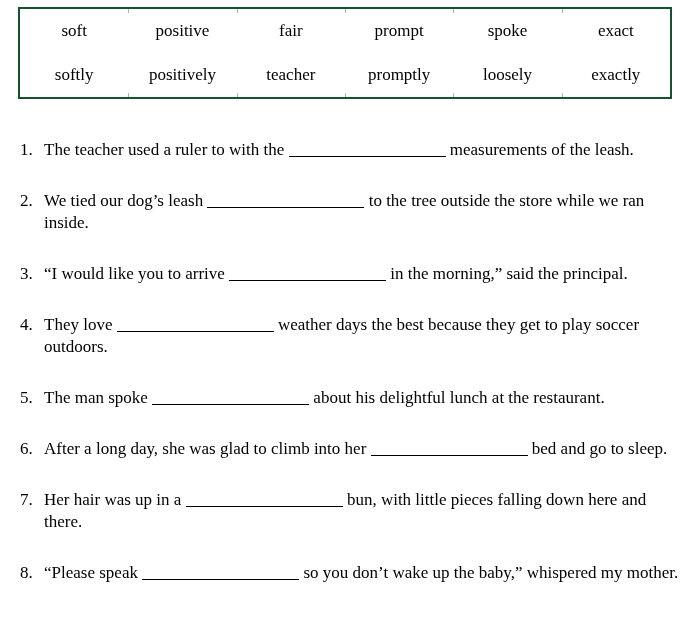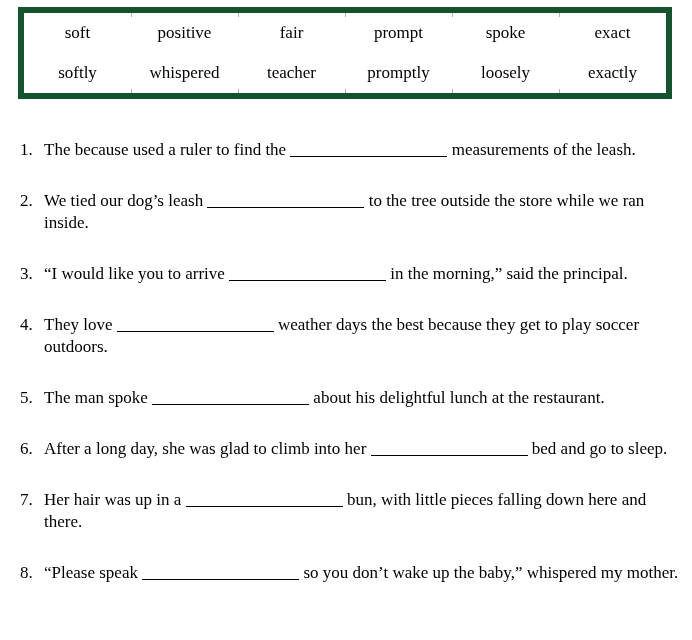--- a/index.html
+++ b/index.html
@@ -13,21 +13,21 @@
     font-family: "Liberation Serif", serif;
     color: #000000;
     overflow: hidden;
   }
   .word-bank {
     position: relative;
     box-sizing: border-box;
     margin: 7px 0 0 18px;
     width: 654px;
     height: 92px;
-    border: 6px solid #14532d;
+    border: 2px solid #14532d;
     display: grid;
     grid-template-columns: repeat(6, 1fr);
     grid-template-rows: 1fr 1fr;
     align-items: center;
     justify-items: center;
     font-size: 17px;
   }
   .word-bank .cell {
     white-space: nowrap;
   }
@@ -86,32 +86,32 @@
     <span class="tick bottom c4"></span>
     <span class="tick bottom c5"></span>
 
     <span class="cell">soft</span>
     <span class="cell">positive</span>
     <span class="cell">fair</span>
     <span class="cell">prompt</span>
     <span class="cell">spoke</span>
     <span class="cell">exact</span>
     <span class="cell">softly</span>
-    <span class="cell">whispered</span>
+    <span class="cell">positively</span>
     <span class="cell">teacher</span>
     <span class="cell">promptly</span>
     <span class="cell">loosely</span>
     <span class="cell">exactly</span>
   </div>
 
   <div class="questions">
 
     <div class="q">
       <span class="q-num">1.</span>
-      <span class="q-text"><span>The because used a ruler to find the</span> <span class="blank"></span> <span>measurements of the leash.</span></span>
+      <span class="q-text"><span>The teacher used a ruler to with the</span> <span class="blank"></span> <span>measurements of the leash.</span></span>
     </div>
 
     <div class="q">
       <span class="q-num">2.</span>
       <span class="q-text"><span>We tied our dog’s leash</span> <span class="blank"></span> <span>to the tree outside the store while we ran inside.</span></span>
     </div>
 
     <div class="q">
       <span class="q-num">3.</span>
       <span class="q-text"><span>“I would like you to arrive</span> <span class="blank"></span> <span>in the morning,” said the principal.</span></span>

